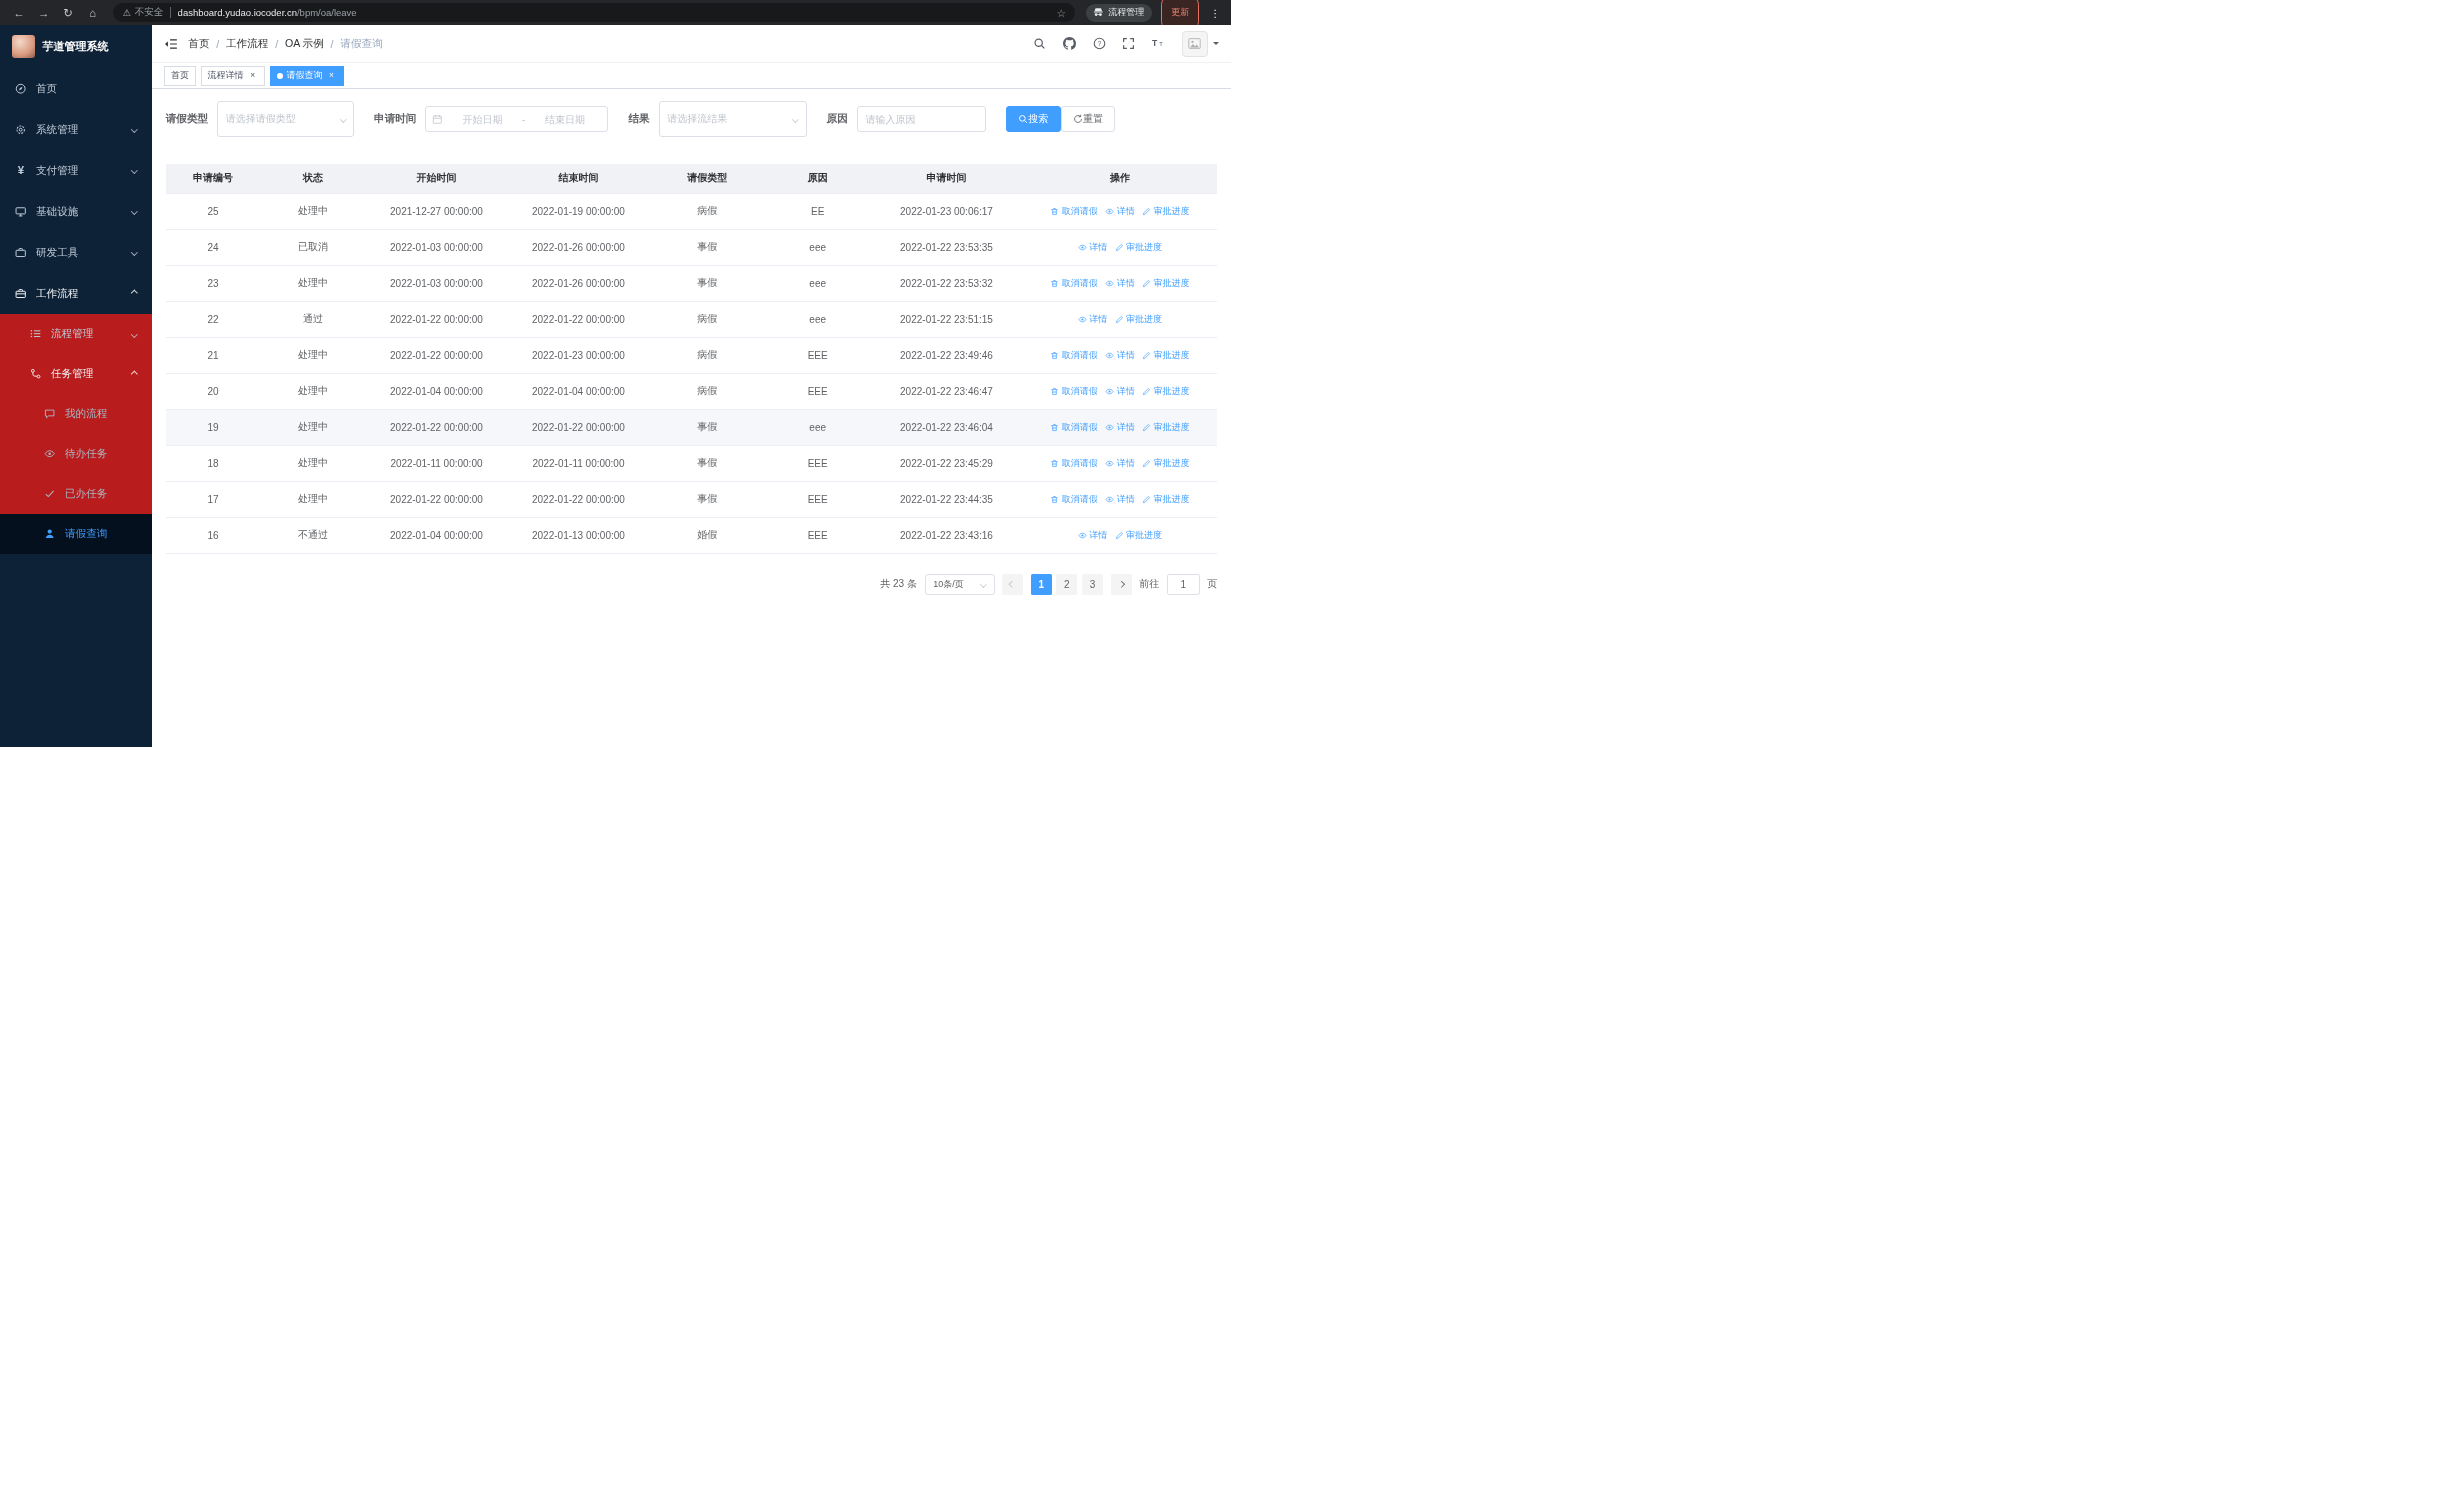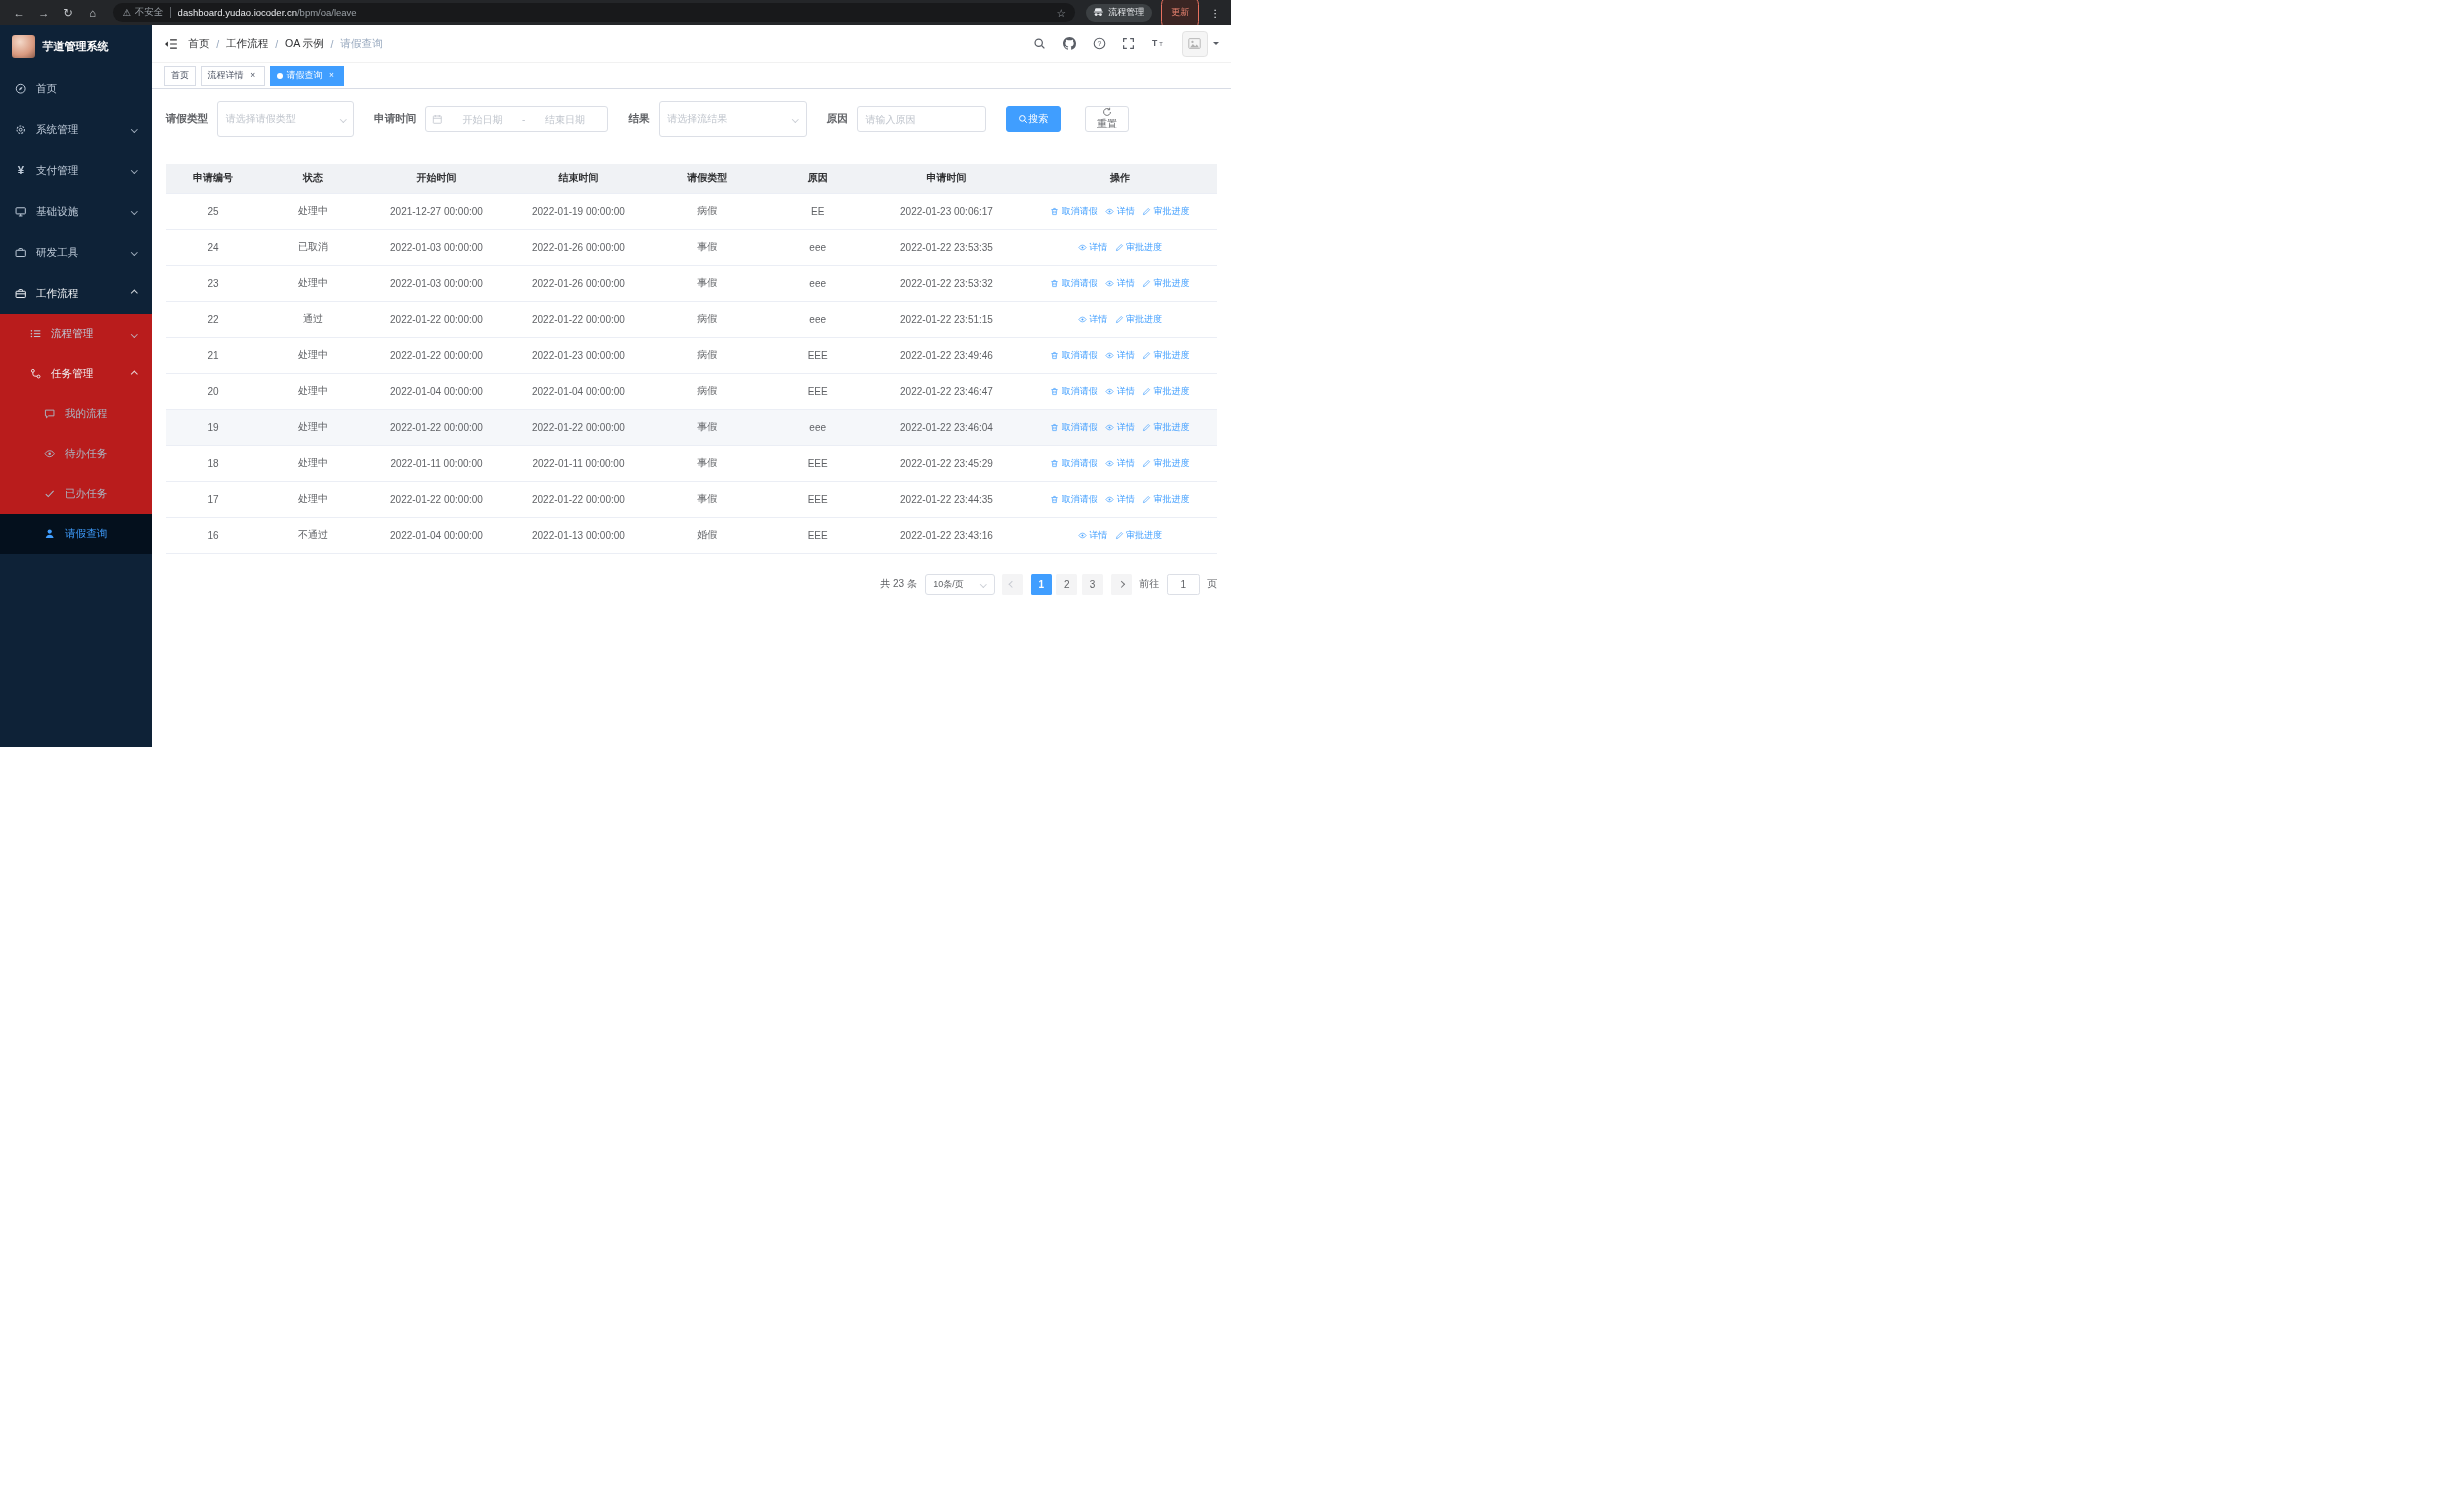--- a/index.html
+++ b/index.html
@@ -81,21 +81,21 @@
   .sel .ph { color:#bfc4cc; font-size:10px; }
   .sel .chev { color:#c0c4cc; }
   .date-range { width:183px; height:26px; border:0.8px solid #dcdfe6; border-radius:3px; display:flex; align-items:center; padding:0 6px; gap:3px; background:#fff; }
   .date-range input { border:none; outline:none; flex:1; min-width:0; text-align:center; font-size:10px; color:#606266; font-family:inherit; background:transparent; }
   .date-sep { color:#bfc4cc; font-size:10px; }
   input::placeholder { color:#bfc4cc; }
   .txt { height:26px; border:0.8px solid #dcdfe6; border-radius:3px; padding:0 7.6px; font-size:10px; color:#606266; outline:none; font-family:inherit; }
   .btn { height:26px; padding:0 11.4px; border-radius:3px; border:0.8px solid #dcdfe6; background:#fff; color:#606266; font-size:10px; display:inline-flex; align-items:center; gap:0; cursor:pointer; font-family:inherit; }
   .btn svg { width:10px; height:10px; }
   .btn.primary { background:#409eff; border-color:#409eff; color:#fff; }
-  .btn + .btn { margin-left:24px;flex-direction:column; }
+  .btn + .btn { margin-left:0; }
 
   .toolbar-row { margin-top:13.7px; display:flex; align-items:center; }
   .create-btn { height:21px; padding:0 9px; border:none; border-radius:2.3px; background:#409eff; color:#fff; font-size:9px; display:inline-flex; align-items:center; gap:3.8px; cursor:pointer; font-family:inherit; }
   .create-btn svg { width:8.4px; height:8.4px; }
   .tb-icons { margin-left:auto; display:flex; align-items:center; gap:13.7px; color:#646a73; padding-right:4.6px; }
   .tb-icons .hicon { cursor:pointer; }
   .tb-icons svg { width:11.4px; height:11.4px; }
 
   
   .data-table { width:100%; border-collapse:collapse; margin-top:27px; table-layout:fixed; }

